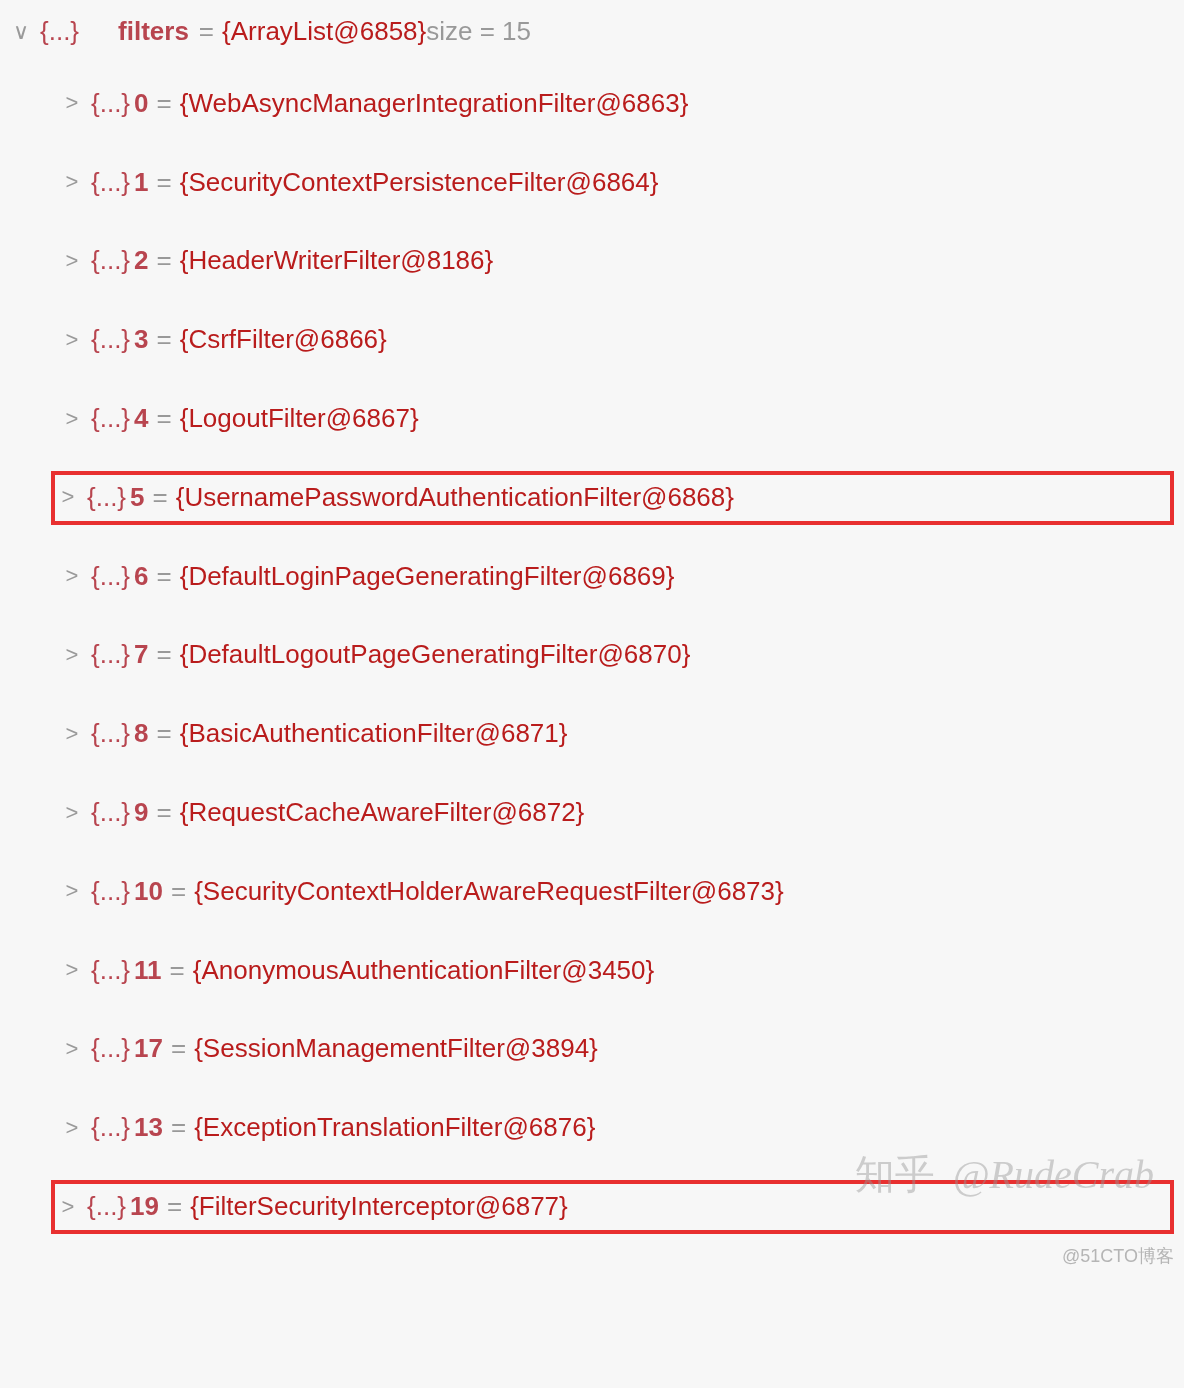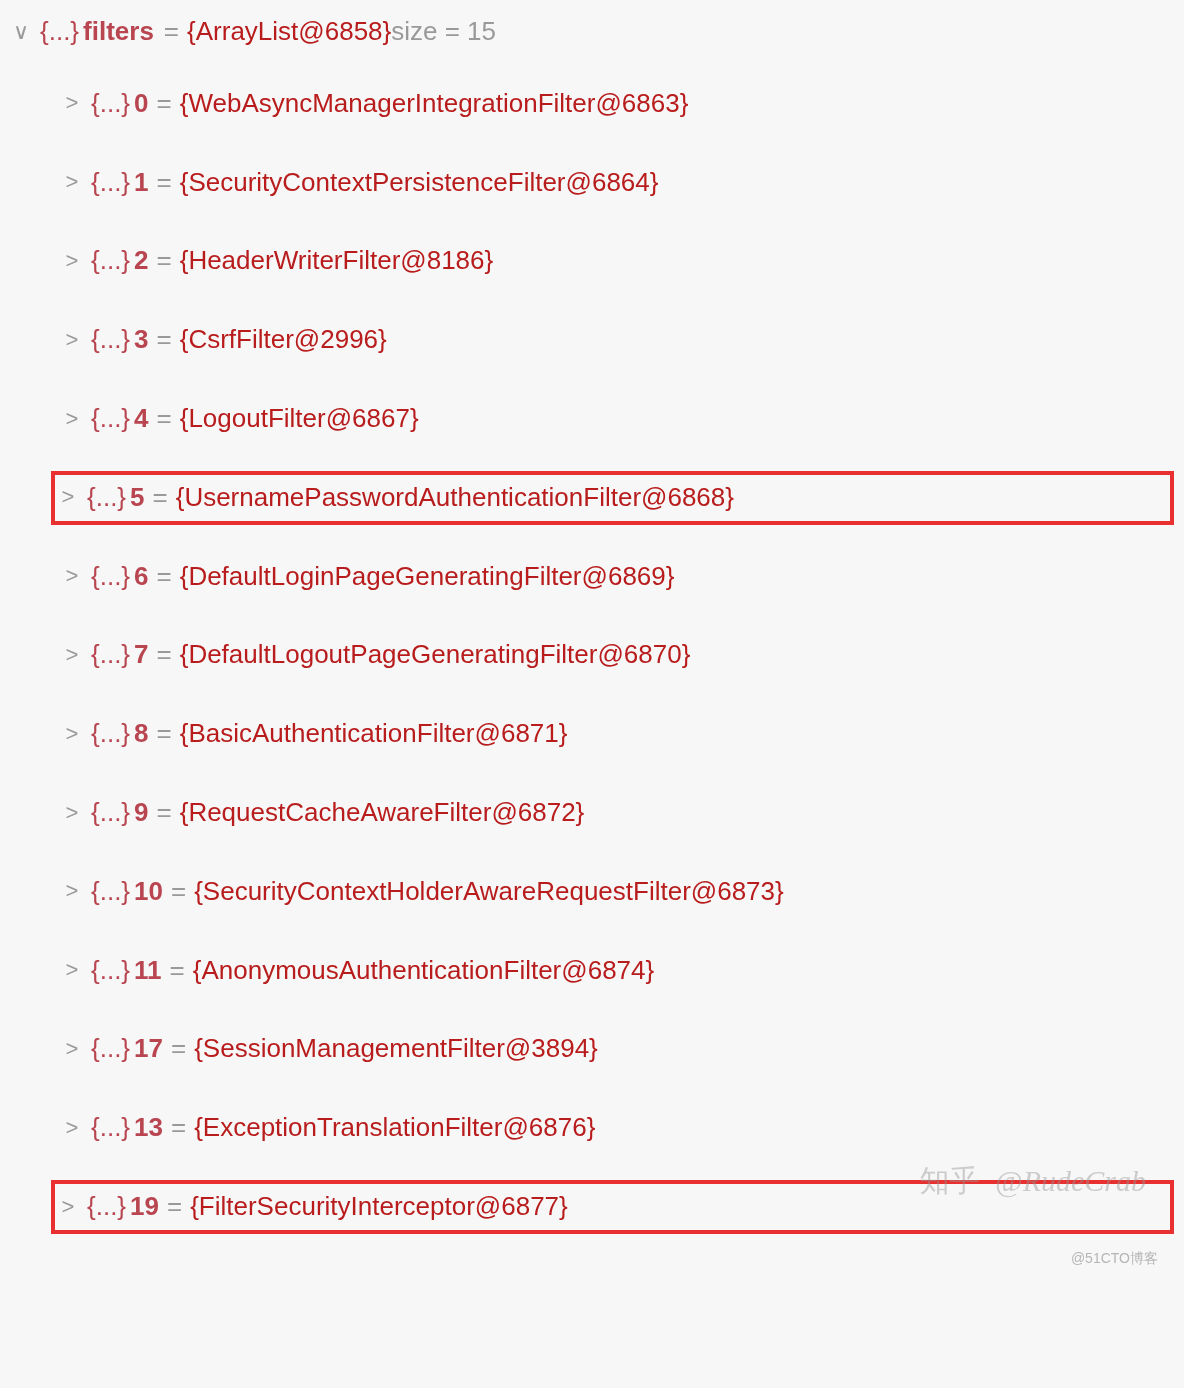--- a/index.html
+++ b/index.html
@@ -51,56 +51,57 @@
     }
     .braces {
       color: #b8454f;
       font-weight: 500;
       margin-right: 4px;
     }
     .varname {
       color: #b8454f;
       font-weight: 600;
       margin-right: 2px;
+      margin-left: 35px;
     }
     .idx {
       color: #b8454f;
       font-weight: 600;
     }
     .eq {
       color: #999999;
       margin: 0 8px;
     }
     .value {
       color: #b91c1c;
     }
     .size-label {
       color: #999999;
     }
     .watermark {
       position: absolute;
-      right: 38px;
+      right: 30px;
       bottom: 72px;
       color: rgba(150,150,150,0.45);
-      font-size: 30px;
+      font-size: 40px;
       font-style: italic;
       font-family: Georgia, serif;
       pointer-events: none;
     }
     .watermark .zhi {
       font-style: normal;
       font-family: sans-serif;
       margin-right: 8px;
     }
     .corner-wm {
       position: absolute;
-      right: 26px;
+      right: 10px;
       bottom: 6px;
       color: #b5b5b5;
-      font-size: 14px;
+      font-size: 18px;
       pointer-events: none;
     }
   </style>
 </head>
 <body>
 
 <div class="tree">
 
   <div class="root-row">
     <span class="chevron chevron-down">∨</span>
@@ -131,21 +132,21 @@
         <span class="braces">{...}</span>
         <span class="idx">2</span>
         <span class="eq"> = </span>
         <span class="value">{HeaderWriterFilter@8186}</span>
       </div>
       <div class="child-row">
         <span class="chevron">&gt;</span>
         <span class="braces">{...}</span>
         <span class="idx">3</span>
         <span class="eq"> = </span>
-        <span class="value">{CsrfFilter@2996}</span>
+        <span class="value">{CsrfFilter@6866}</span>
       </div>
       <div class="child-row">
         <span class="chevron">&gt;</span>
         <span class="braces">{...}</span>
         <span class="idx">4</span>
         <span class="eq"> = </span>
         <span class="value">{LogoutFilter@6867}</span>
       </div>
       <div class="child-row highlighted">
         <span class="chevron">&gt;</span>
@@ -187,21 +188,21 @@
         <span class="braces">{...}</span>
         <span class="idx">10</span>
         <span class="eq"> = </span>
         <span class="value">{SecurityContextHolderAwareRequestFilter@6873}</span>
       </div>
       <div class="child-row">
         <span class="chevron">&gt;</span>
         <span class="braces">{...}</span>
         <span class="idx">11</span>
         <span class="eq"> = </span>
-        <span class="value">{AnonymousAuthenticationFilter@6874}</span>
+        <span class="value">{AnonymousAuthenticationFilter@3450}</span>
       </div>
       <div class="child-row">
         <span class="chevron">&gt;</span>
         <span class="braces">{...}</span>
         <span class="idx">17</span>
         <span class="eq"> = </span>
         <span class="value">{SessionManagementFilter@3894}</span>
       </div>
       <div class="child-row">
         <span class="chevron">&gt;</span>

